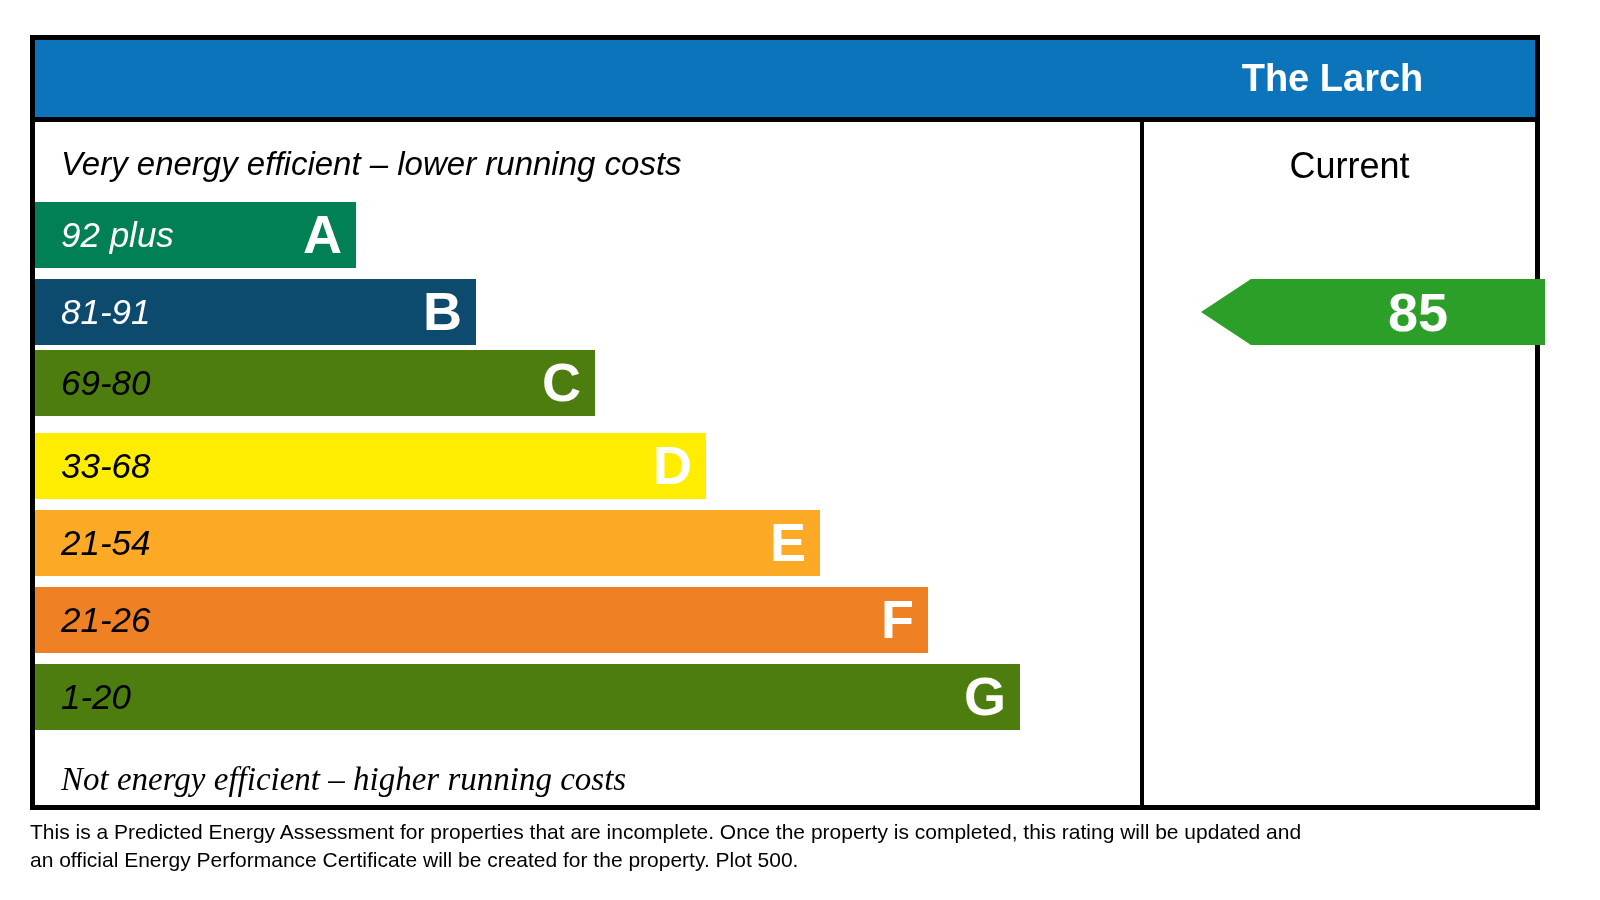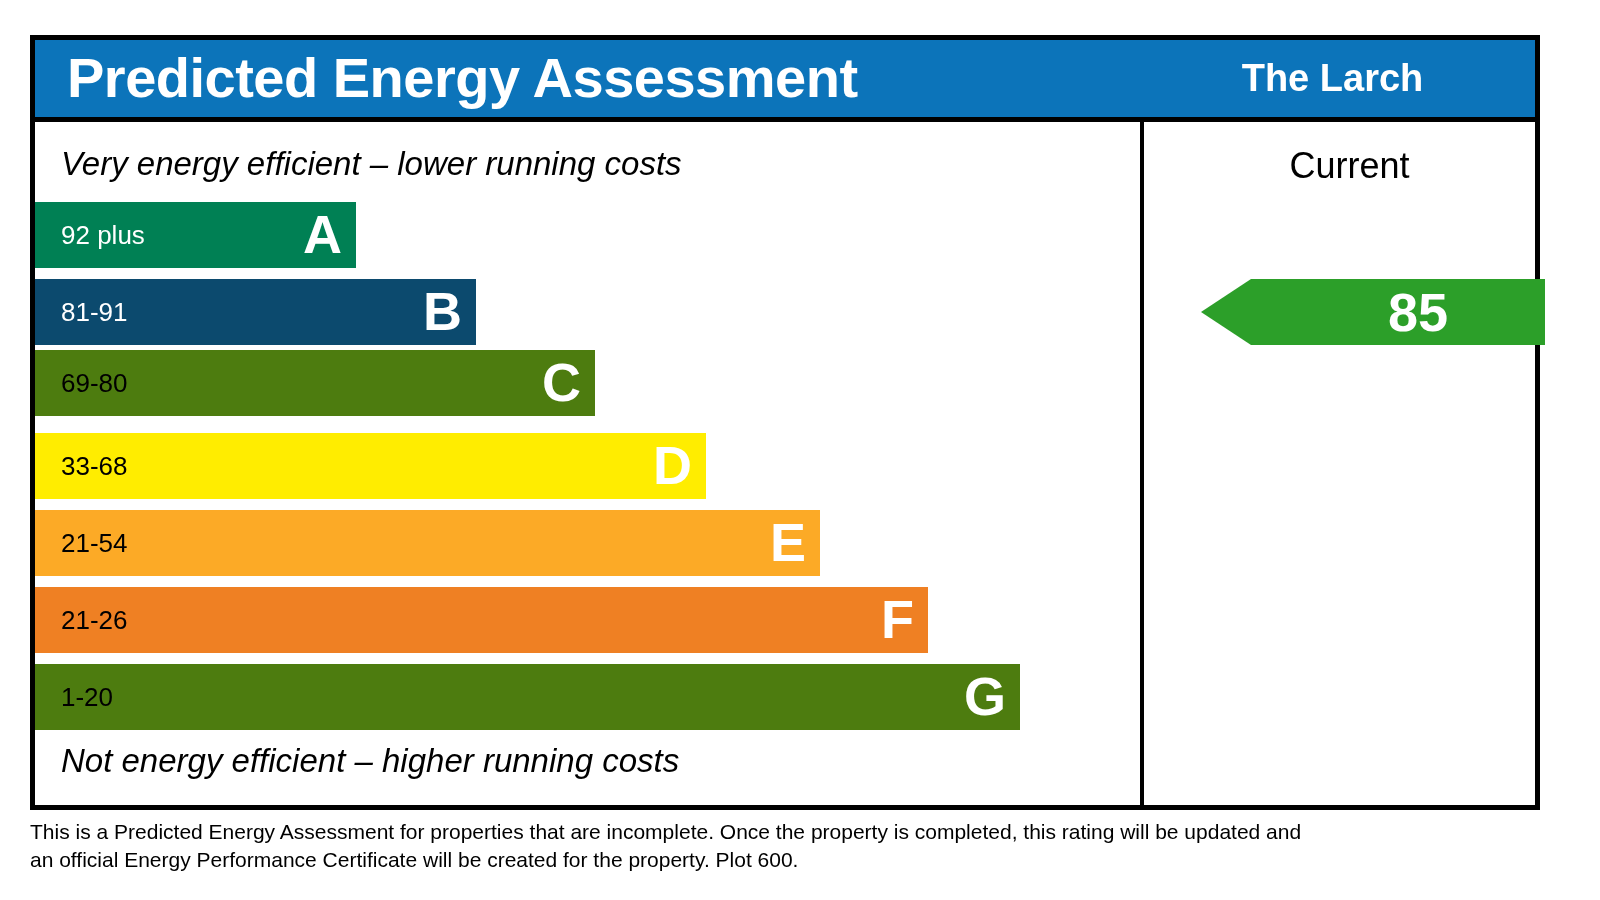--- a/index.html
+++ b/index.html
@@ -97,40 +97,41 @@
   }
   .caption {
     position: absolute;
     left: 26px;
     font-style: italic;
     font-size: 33px;
     color: #000000;
     white-space: nowrap;
   }
   .caption-top    { top: 23px; }
-  .caption-bottom { top: 620px; }
+  .caption-bottom { top: 639px; font-family: Liberation Serif, serif; }
 
   .bands {
     position: absolute;
     left: 0;
     top: 80px;
     width: 100%;
   }
 
   .band {
     position: absolute;
     left: 0;
     height: 66px;
   }
   .band-range {
     position: absolute;
     left: 26px;
     top: 50%;
     transform: translateY(-50%);
-    font-size: 26px;
+    font-style: italic;
+    font-size: 35px;
     white-space: nowrap;
   }
   .band-letter {
     position: absolute;
     right: 14px;
     top: 50%;
     transform: translateY(-52%);
     font-size: 54px;
     font-weight: bold;
     color: #ffffff;
@@ -192,21 +193,20 @@
   }
 </style>
 </head>
 <body>
 
 <div id="pea-root">
 
   <div class="cert-frame">
 
     <div class="title-bar">
-      <div class="title-main">Predicted Energy Assessment</div>
       <div class="title-right">The Larch</div>
     </div>
 
     <div class="body-area">
 
       <div class="divider-vertical"></div>
 
       <div class="scale-panel">
 
         <div class="caption caption-top">Very energy efficient – lower running costs</div>
@@ -252,15 +252,15 @@
           <svg width="344" height="66" viewBox="0 0 344 66">
             <polygon id="arrow-poly" points="0,33 50,0 344,0 344,66 50,66" fill="#2c9f29"></polygon>
           </svg>
           <div class="rating-value">85</div>
         </div>
       </div>
 
     </div>
   </div>
 
-  <div class="footer-note">This is a Predicted Energy Assessment for properties that are incomplete. Once the property is completed, this rating will be updated and an official Energy Performance Certificate will be created for the property. Plot 600.</div>
+  <div class="footer-note">This is a Predicted Energy Assessment for properties that are incomplete. Once the property is completed, this rating will be updated and an official Energy Performance Certificate will be created for the property. Plot 500.</div>
 
 </div>
 
 </body></html>

